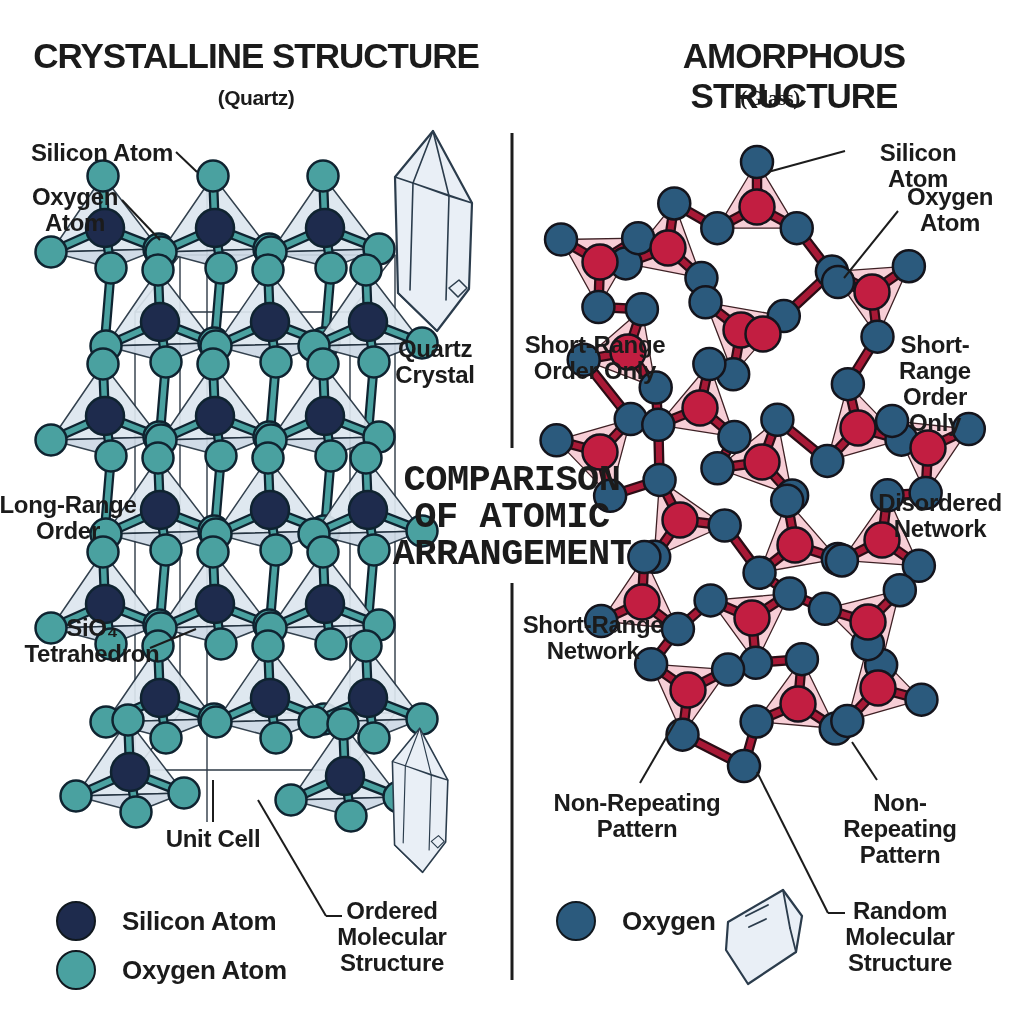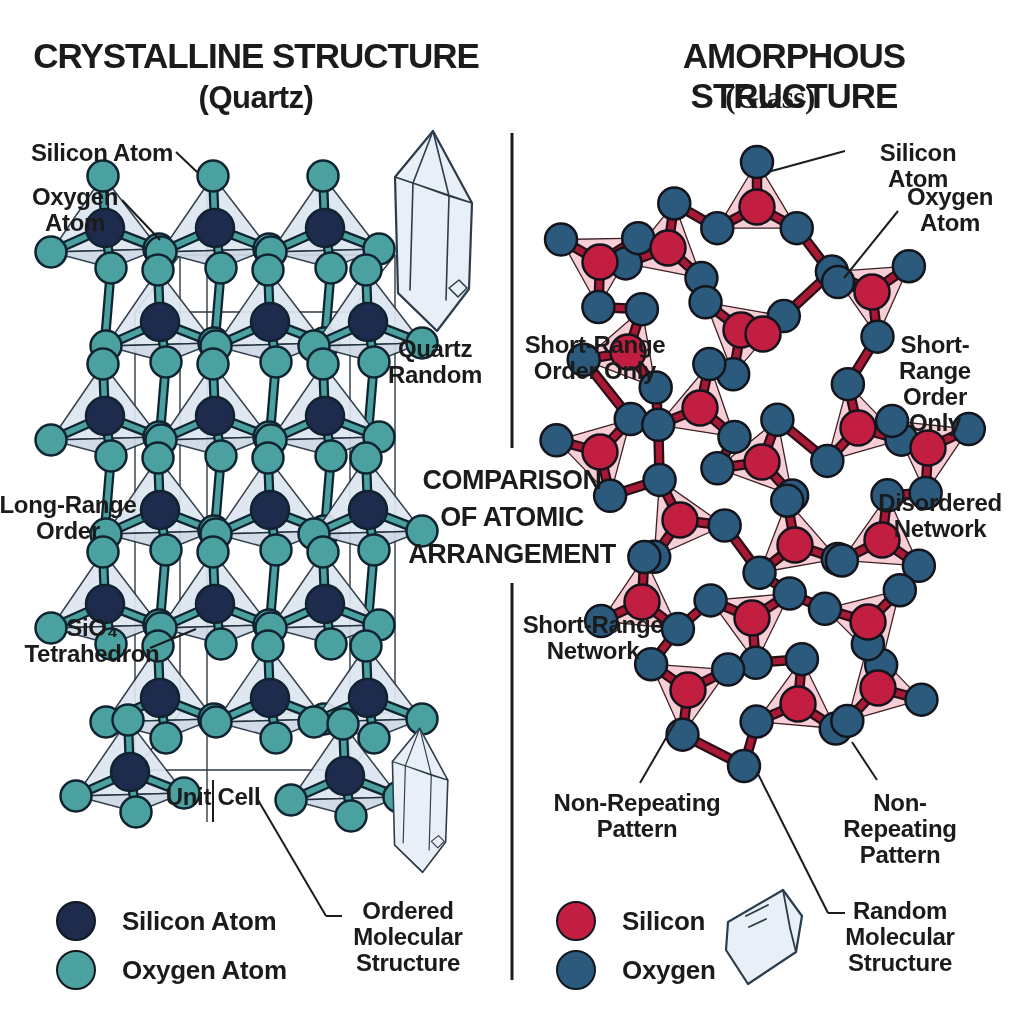--- a/index.html
+++ b/index.html
@@ -7,23 +7,23 @@
     width:1024px;height:1024px;position:relative;background:#ffffff;
     font-family:"Liberation Sans","DejaVu Sans",sans-serif;overflow:hidden;
   }
   #canvas{position:absolute;left:0;top:0;width:1024px;height:1024px;}
   .lbl{
     position:absolute;transform:translate(-50%,0);
     color:#1b1b1b;font-weight:700;text-align:center;white-space:pre-line;
     letter-spacing:-0.3px;
   }
   .title{font-size:35px;line-height:40px;letter-spacing:-1px;}
-  .subtitle{font-size:31px;line-height:36px;letter-spacing:-0.5px;}
+  .subtitle{font-size:21px;line-height:36px;letter-spacing:-0.5px;}
   .anno{font-size:24px;line-height:26px;}
-  .center-txt{font-size:27px;line-height:37px;letter-spacing:-0.5px;}
+  .center-txt{font-size:37px;line-height:37px;letter-spacing:-0.5px;font-family:Liberation Mono, monospace;}
   .legend{position:absolute;display:flex;flex-direction:column;gap:7px;}
   .legend-row{display:flex;align-items:center;height:42px;}
   .legend-swatch{
     width:40px;height:40px;border-radius:50%;border:2.5px solid #10181f;
     box-sizing:border-box;flex:0 0 auto;
   }
   .legend-label{margin-left:26px;font-size:26px;font-weight:700;color:#1b1b1b;letter-spacing:-0.3px;}
 </style>
 </head>
 <body>
@@ -739,24 +739,24 @@
 
 <div class="lbl title" style="left:256px;top:36px;">CRYSTALLINE STRUCTURE</div>
 <div class="lbl subtitle" style="left:256px;top:80px;">(Quartz)</div>
 <div class="lbl anno" style="left:102px;top:140px;">Silicon Atom</div>
 <div class="lbl anno" style="left:75px;top:184px;">Oxygen
 Atom</div>
 <div class="lbl anno" style="left:68px;top:492px;text-align:center;">Long-Range
 Order</div>
 <div class="lbl anno" style="left:92px;top:615px;">SiO₄
 Tetrahedron</div>
-<div class="lbl anno" style="left:213px;top:784px;">Unit Cell</div>
+<div class="lbl anno" style="left:213px;top:826px;">Unit Cell</div>
 <div class="lbl anno" style="left:435px;top:336px;">Quartz
-Random</div>
-<div class="lbl anno" style="left:408px;top:898px;">Ordered
+Crystal</div>
+<div class="lbl anno" style="left:392px;top:898px;">Ordered
 Molecular
 Structure</div>
 
 <div class="lbl center-txt" style="left:512px;top:462px;">COMPARISON
 OF ATOMIC
 ARRANGEMENT</div>
 
 <div class="lbl title" style="left:794px;top:36px;">AMORPHOUS STRUCTURE</div>
 <div class="lbl subtitle" style="left:770px;top:80px;font-family:Liberation Serif, serif;">(Glass)</div>
 <div class="lbl anno" style="left:918px;top:140px;">Silicon Atom</div>
@@ -783,20 +783,16 @@
       <span class="legend-swatch" style="background: rgb(30, 43, 77);"></span>
       <span class="legend-label">Silicon Atom</span>
     </div>
     <div class="legend-row">
       <span class="legend-swatch" style="background: rgb(74, 161, 160);"></span>
       <span class="legend-label">Oxygen Atom</span>
     </div>
   </div>
 <div class="legend" style="left:556px;top:900px;">
     <div class="legend-row">
-      <span class="legend-swatch" style="background: rgb(194, 30, 65);"></span>
-      <span class="legend-label">Silicon</span>
-    </div>
-    <div class="legend-row">
       <span class="legend-swatch" style="background: rgb(43, 90, 125);"></span>
       <span class="legend-label">Oxygen</span>
     </div>
   </div>
 
 </body></html>

